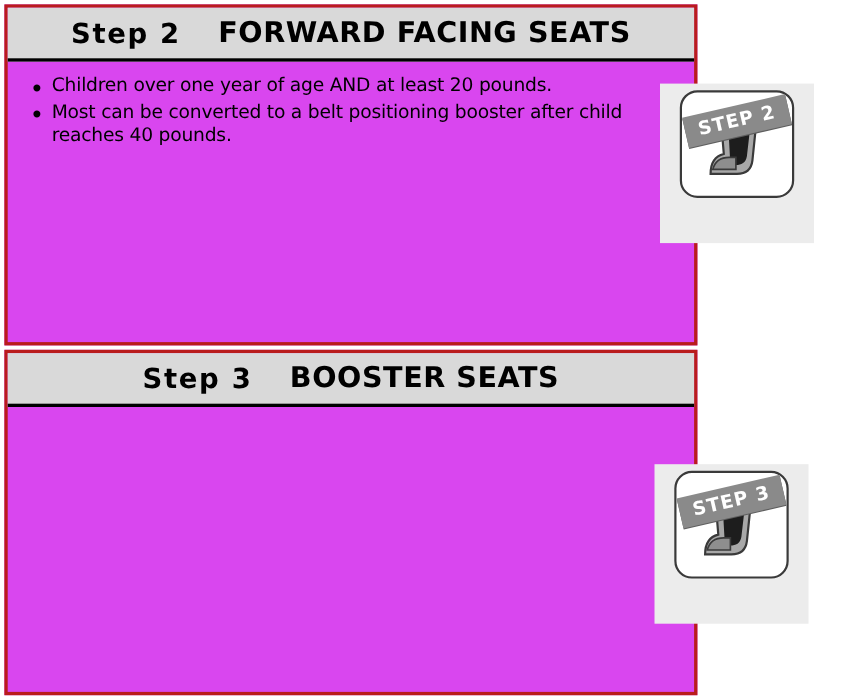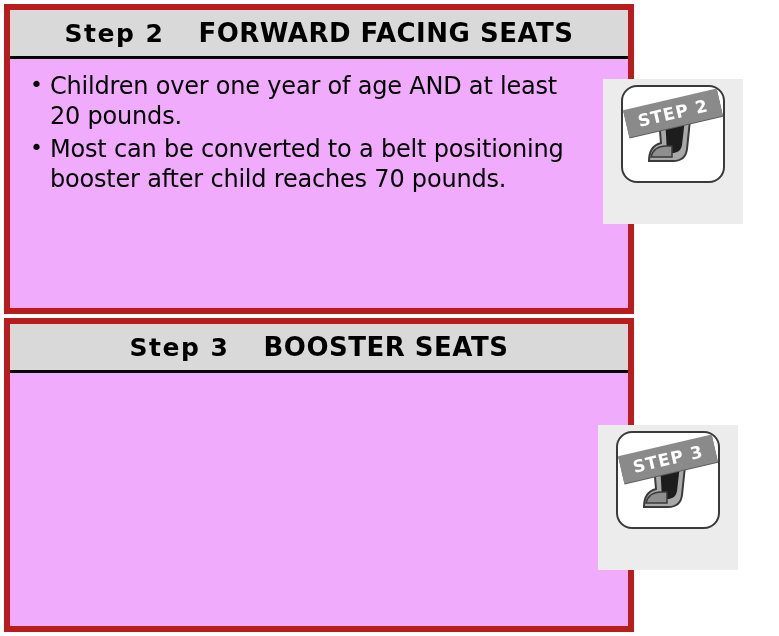--- a/index.html
+++ b/index.html
@@ -17,23 +17,23 @@
     position: relative;
     width: 779px;
     height: 636px;
     background: #ffffff;
     box-sizing: border-box;
   }
   .panel {
     position: absolute;
     left: 4px;
     width: 630px;
-    border: 6px solid #b91c1c;
-    box-sizing: border-box;
-    background: #f0abfc;
+    border: 3px solid #b91c1c;
+    box-sizing: border-box;
+    background: #d946ef;
   }
   #panel-step2 { top: 4px; height: 310px; }
   #panel-step3 { top: 318px; height: 314px; }
 
   .panel-header {
     background: #d9d9d9;
     border-bottom: 3px solid #000000;
     height: 49px;
     display: flex;
     align-items: center;
@@ -69,21 +69,21 @@
     left: 18px;
     width: 545px;
     list-style: none;
     margin: 0;
     padding: 0;
   }
   .bullets li {
     position: relative;
     padding-left: 22px;
     font-family: "DejaVu Sans", sans-serif;
-    font-size: 24px;
+    font-size: 17px;
     line-height: 1.27;
     color: #000000;
     margin-bottom: 2px;
     letter-spacing: -0.2px;
   }
   .bullets li:before {
     content: "\2022";
     position: absolute;
     left: 2px;
     top: 0;
@@ -156,21 +156,21 @@
 <div class="page">
 
   <section class="panel" id="panel-step2">
     <div class="panel-header">
       <span class="step-label">Step 2</span>
       <span class="step-title">FORWARD FACING SEATS</span>
     </div>
     <div class="panel-body">
       <ul class="bullets">
         <li>Children over one year of age AND at least 20 pounds.</li>
-        <li>Most can be converted to a belt positioning booster after child reaches 70 pounds.</li>
+        <li>Most can be converted to a belt positioning booster after child reaches 40 pounds.</li>
       </ul>
 
       <div class="icon-block" id="icon-step2">
         <div class="icon-card">
           <svg class="seat-svg" width="72" height="74" viewBox="0 0 72 74">
             <path d="M10 66 C10 56 14 50 22 48 L20 24 C19 14 26 7 35 7 C45 7 52 14 51 25 L48 54 C47 62 42 66 34 66 Z" fill="#a8a8a8" stroke="#3a3a3a" stroke-width="2"></path>
             <path d="M26 22 C25 14 30 10 36 10 C43 10 47 15 46 24 L43 50 C42 56 38 58 33 58 L28 58 Z" fill="#1d1d1d"></path>
             <path d="M12 62 C14 54 20 51 27 51 L33 51 L33 62 Z" fill="#8e8e8e" stroke="#3a3a3a" stroke-width="1.5"></path>
           </svg>
           <div class="ribbon">

